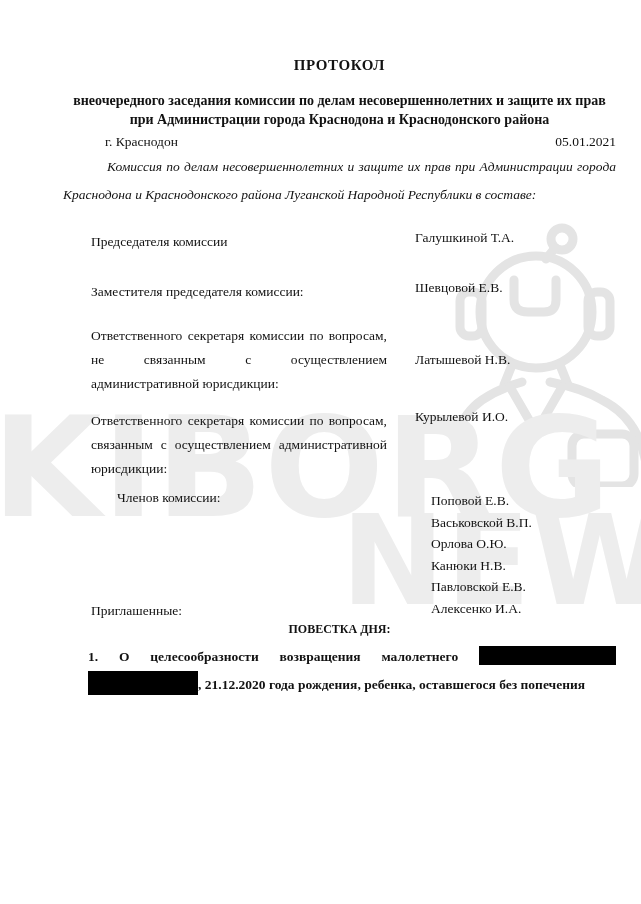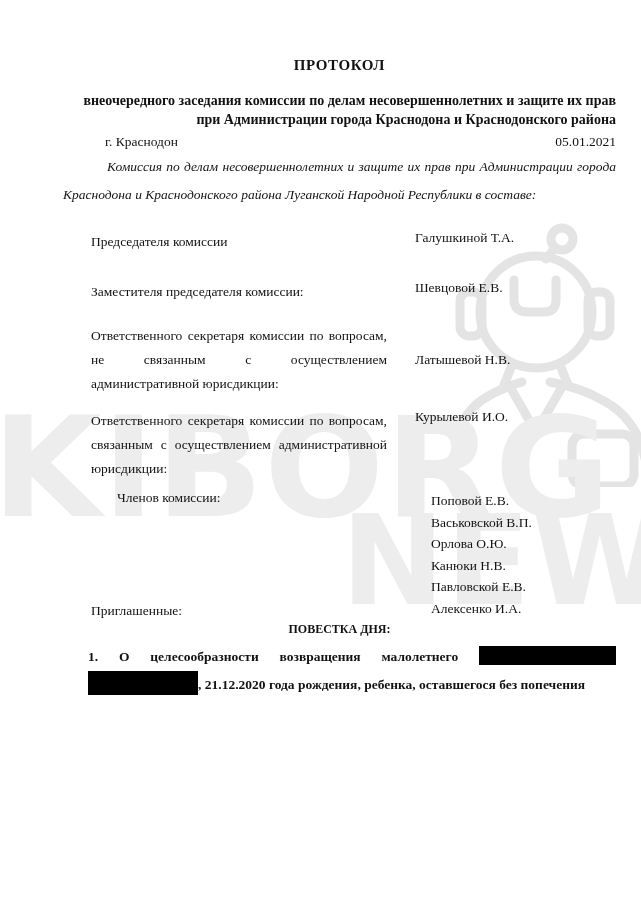--- a/index.html
+++ b/index.html
@@ -31,21 +31,21 @@
     position:absolute;inset:0;z-index:1;
     padding:57px 25px 0 63px;
     font-size:13.5px;
     border-radius:28px;
   }
   .doc-title{
     font-size:15px;font-weight:bold;text-align:center;letter-spacing:.6px;
     margin:0;
   }
   .doc-subtitle{
-    font-size:14px;font-weight:bold;text-align:right;line-height:19px;
+    font-size:14px;font-weight:bold;text-align:center;line-height:19px;
     margin:17px 0 0 0;
   }
   .place-date{
     display:flex;justify-content:space-between;align-items:baseline;
     margin-top:5px;
   }
   .place{padding-left:42px;}
   .intro{
     margin:3px 0 0 0;
     text-align:justify;text-indent:44px;line-height:28px;font-style:italic;

